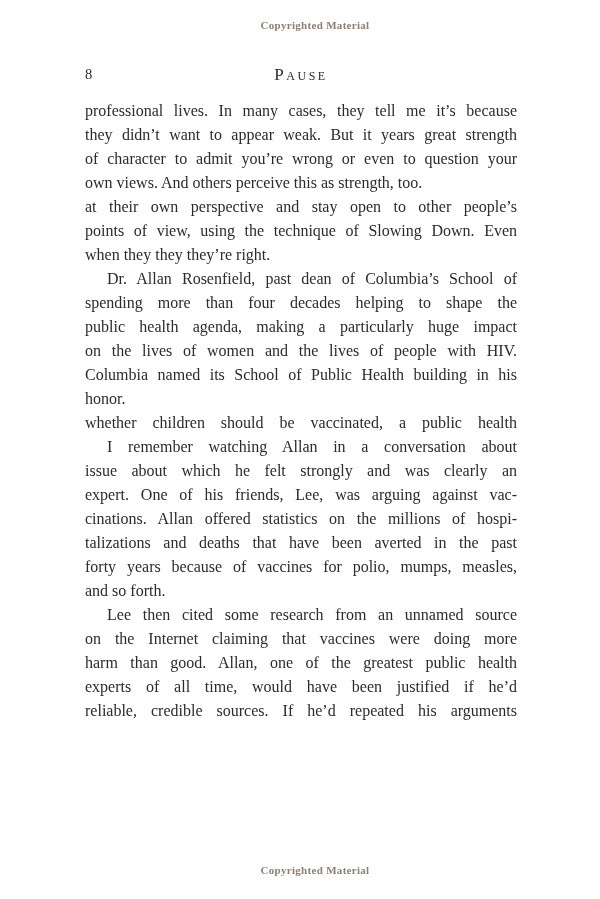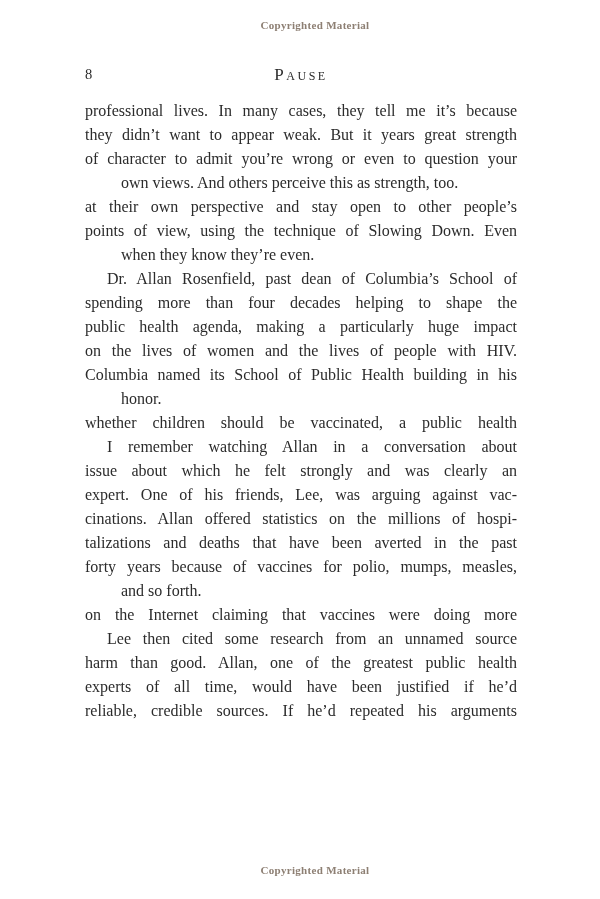--- a/index.html
+++ b/index.html
@@ -59,21 +59,21 @@
     left: 85px;
     right: 83px;
     font-size: 16px;
   }
   .paragraph { margin: 0; }
   .line {
     line-height: 24px;
     text-align: justify;
     text-align-last: justify;
   }
-  .line.last { text-align-last: left; margin-left: 36px; }
+  .line.last { text-align-last: left; }
   .line.indent { text-indent: 22px; }
 </style>
 </head>
 <body>
 
 <div class="page">
 
   <div class="copyright top">Copyrighted Material</div>
 
   <div class="header">
@@ -84,43 +84,43 @@
   <div class="body-text">
       <div class="paragraph">
         <div class="line">professional lives. In many cases, they tell me it’s because</div>
         <div class="line">they didn’t want to appear weak. But it years great strength</div>
         <div class="line">of character to admit you’re wrong or even to question your</div>
         <div class="line last">own views. And others perceive this as strength, too.</div>
       </div>
       <div class="paragraph">
         <div class="line">at their own perspective and stay open to other people’s</div>
         <div class="line">points of view, using the technique of Slowing Down. Even</div>
-        <div class="line last">when they know they’re even.</div>
+        <div class="line last">when they they they’re right.</div>
       </div>
       <div class="paragraph">
         <div class="line indent">Dr. Allan Rosenfield, past dean of Columbia’s School of</div>
         <div class="line">spending more than four decades helping to shape the</div>
         <div class="line">public health agenda, making a particularly huge impact</div>
         <div class="line">on the lives of women and the lives of people with HIV.</div>
         <div class="line">Columbia named its School of Public Health building in his</div>
         <div class="line last">honor.</div>
       </div>
       <div class="paragraph">
         <div class="line">whether children should be vaccinated, a public health</div>
         <div class="line indent">I remember watching Allan in a conversation about</div>
         <div class="line">issue about which he felt strongly and was clearly an</div>
         <div class="line">expert. One of his friends, Lee, was arguing against vac-</div>
         <div class="line">cinations. Allan offered statistics on the millions of hospi-</div>
         <div class="line">talizations and deaths that have been averted in the past</div>
         <div class="line">forty years because of vaccines for polio, mumps, measles,</div>
         <div class="line last">and so forth.</div>
       </div>
       <div class="paragraph">
+        <div class="line indent">Lee then cited some research from an unnamed source</div>
         <div class="line">on the Internet claiming that vaccines were doing more</div>
-        <div class="line indent">Lee then cited some research from an unnamed source</div>
         <div class="line">harm than good. Allan, one of the greatest public health</div>
         <div class="line">experts of all time, would have been justified if he’d</div>
         <div class="line">reliable, credible sources. If he’d repeated his arguments</div>
       </div>
     </div>
 
   <div class="copyright bottom">Copyrighted Material</div>
 
 </div>
 

